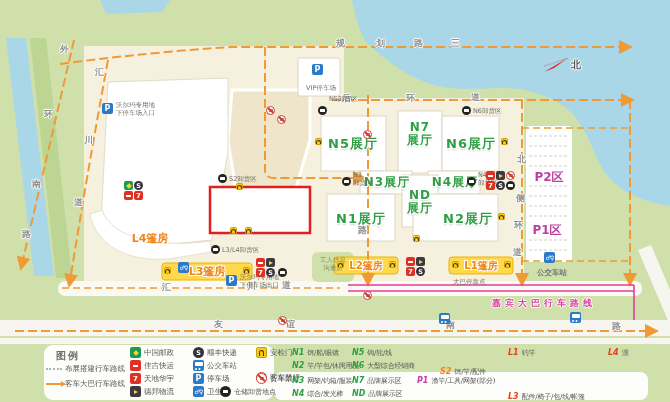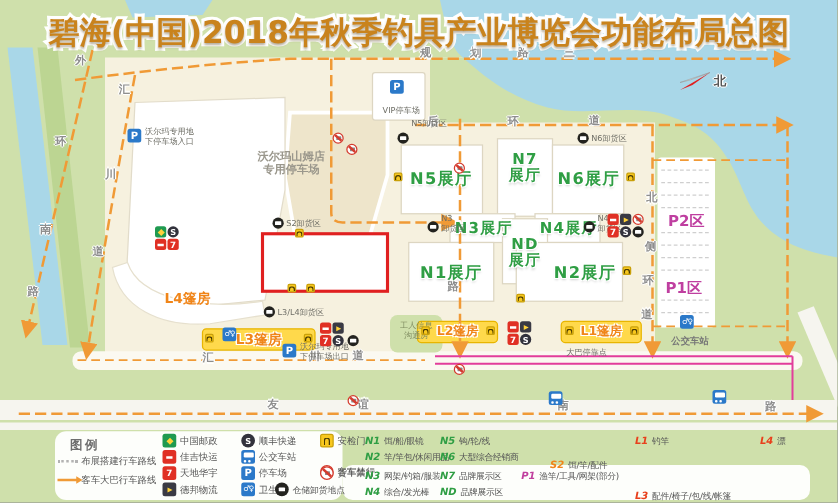--- a/index.html
+++ b/index.html
@@ -153,21 +153,20 @@
       <path d="M634,285 L634,320"></path>
     </g>
     <g>
       <polygon points="544,66 568,58 552,64" fill="#fff" stroke="#999" stroke-width="0.5"></polygon>
       <polygon points="544,72 568,58 554,68" fill="#e02020"></polygon>
     </g>
     <rect x="44" y="345" width="230" height="55" rx="9" fill="#fff" opacity="0.95"></rect>
     <rect x="274" y="372" width="374" height="28" rx="8" fill="#fff" opacity="0.95"></rect>
   </svg>
 
-  <div id="title">碧海(中国)2018年秋季钓具产业博览会功能布局总图</div>
 
   <span class="rdc" style="left:336px;top:39px">规</span>
   <span class="rdc" style="left:376px;top:39px">划</span>
   <span class="rdc" style="left:414px;top:39px">路</span>
   <span class="rdc" style="left:451px;top:39px">三</span>
   <span class="rdc" style="left:60px;top:45px">外</span>
   <span class="rdc" style="left:44px;top:110px">环</span>
   <span class="rdc" style="left:32px;top:180px">南</span>
   <span class="rdc" style="left:22px;top:230px">路</span>
   <span class="rdc" style="left:95px;top:68px">汇</span>
@@ -181,26 +180,23 @@
   <span class="rdc" style="left:471px;top:93px">道</span>
   <span class="rdc" style="left:517px;top:155px">北</span>
   <span class="rdc" style="left:516px;top:194px">侧</span>
   <span class="rdc" style="left:514px;top:221px">环</span>
   <span class="rdc" style="left:513px;top:248px">道</span>
   <span class="rdc" style="left:358px;top:226px">路</span>
   <span class="rdc" style="left:214px;top:320px">友</span>
   <span class="rdc" style="left:286px;top:320px">谊</span>
   <span class="rdc" style="left:446px;top:321px">南</span>
   <span class="rdc" style="left:612px;top:322px">路</span>
+  <span class="route-txt" style="left:492px;top:297px">嘉宾大巴行车路线</span>
   <span class="compass-n" style="left:571px;top:58px">北</span>
 
-  <div class="gray-bld" style="left:193px;top:121px;width:80px">
-    <div>沃尔玛山姆店</div>
-      <div>专用停车场</div>
-  </div>
   <span class="mini lg i-park" style="left:102px;top:103px"></span>
   <div class="tiny" style="left:116px;top:102px">
     <div>沃尔玛专用地</div>
       <div>下停车场入口</div>
   </div>
   <span class="mini lg i-park" style="left:226px;top:275px"></span>
   <div class="tiny" style="left:240px;top:274px">
     <div>沃尔玛专用地</div>
       <div>下停车场出口</div>
   </div>

